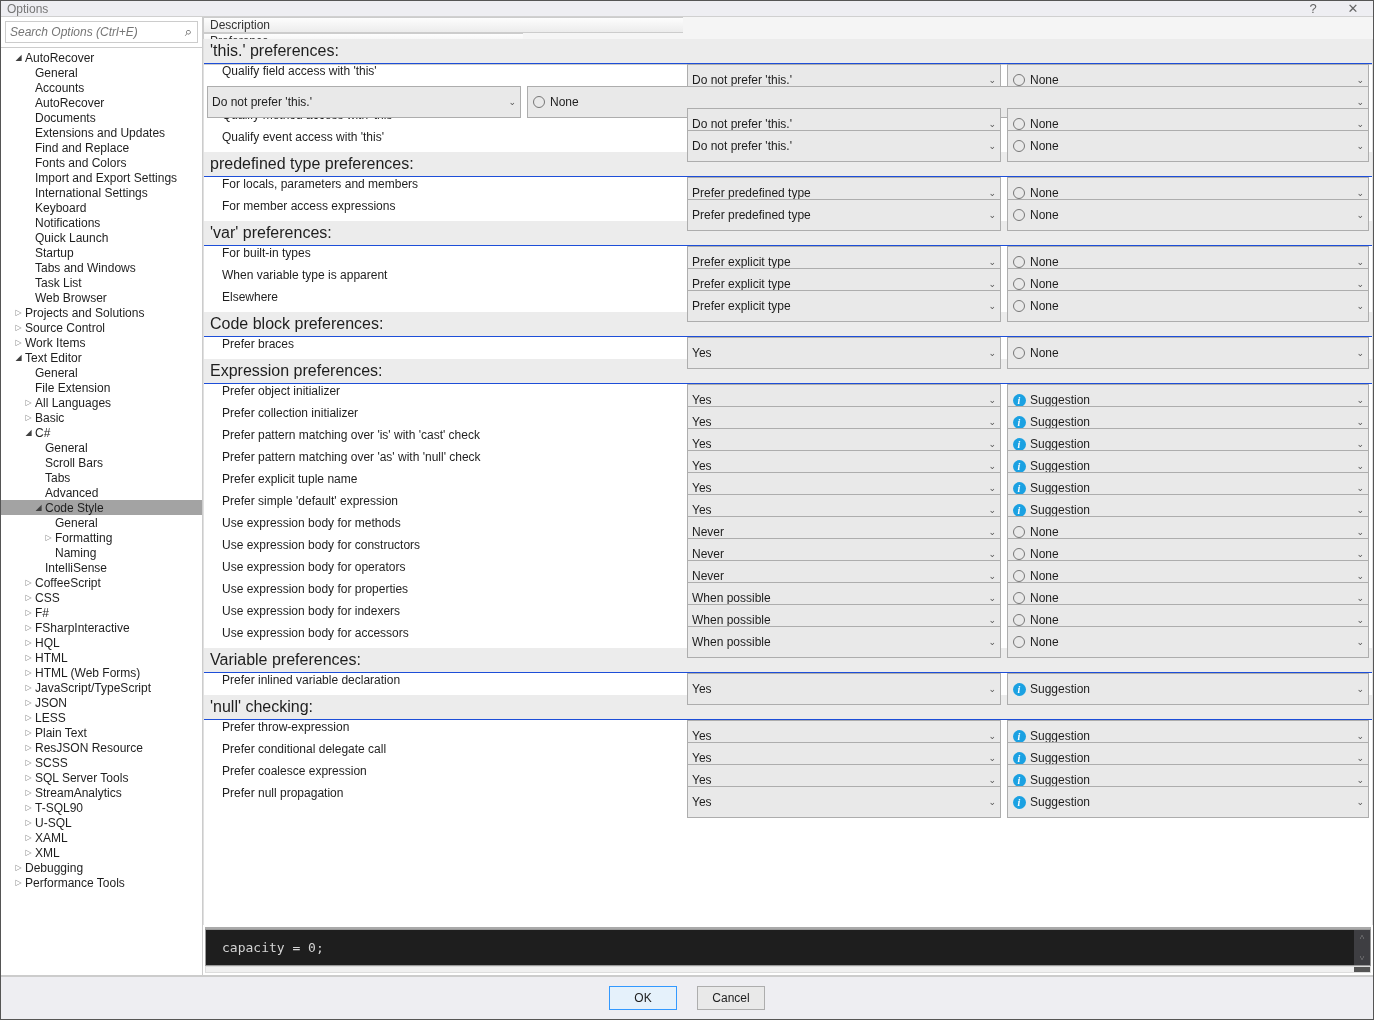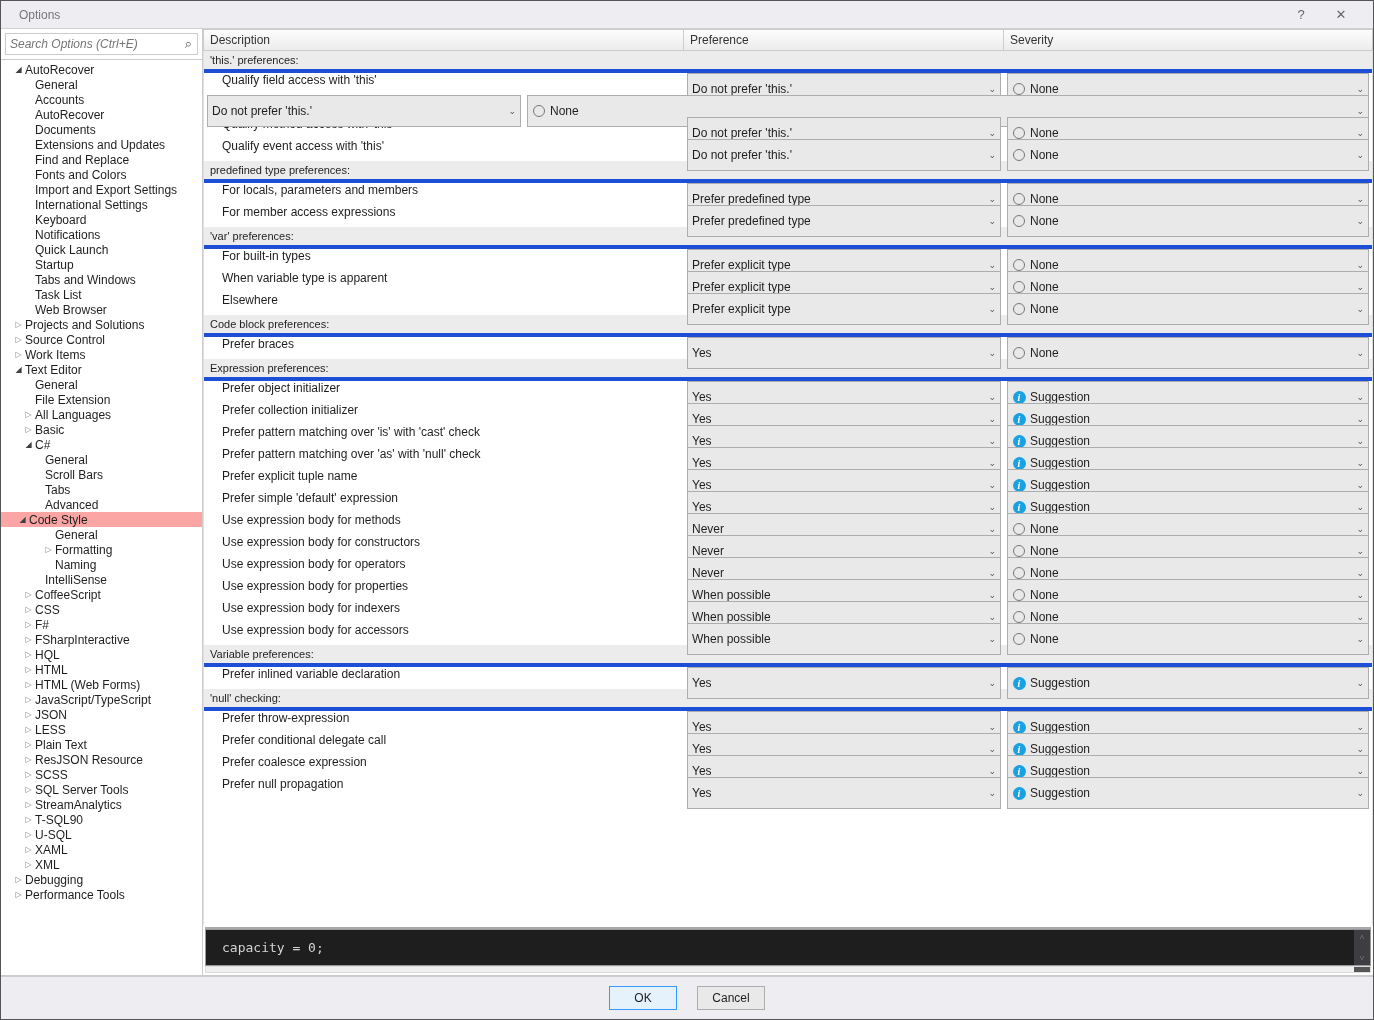--- a/index.html
+++ b/index.html
@@ -1,43 +1,43 @@
 <!DOCTYPE html>
 <html><head>
 <meta charset="utf-8">
 <style>
 * { box-sizing: border-box; margin: 0; padding: 0; }
 body { font-family: "Segoe UI", Tahoma, sans-serif; font-size: 12px; background: #fff; color: #1e1e1e; overflow: hidden; }
 .window { width: 1374px; height: 1020px; border: 1px solid #555; display: flex; flex-direction: column; background: #f0f0f0; }
-.titlebar { display:flex; align-items:center; justify-content:space-between; height:28px; padding: 0 18px; background:#eeeef2; border-bottom:1px solid #d0d0d0; color:#777; }
+.titlebar { display:flex; align-items:center; justify-content:space-between; height:16px; padding: 0 6px; background:#eeeef2; border-bottom:1px solid #d0d0d0; color:#777; }
 .titlebar .tb-right { display:flex; gap:12px; align-items:center; }
 .titlebar .tb-btn { width:28px; text-align:center; color:#666; font-size:13px; }
 .body { flex:1; display:flex; min-height:0; }
 .sidebar { width:202px; display:flex; flex-direction:column; border-right:1px solid #ccc; background:#fff; }
 .search-wrap { position:relative; padding:4px; border-bottom:1px solid #ccc; }
 .search { width:100%; height:22px; border:1px solid #ccc; padding:2px 22px 2px 4px; font-size:12px; font-style:italic; color:#7f1d1d; }
 .search-icon { position:absolute; right:10px; top:7px; color:#555; font-size:13px; }
 .tree { flex:1; overflow-y:auto; overflow-x:hidden; padding:2px 0; }
 .tree::-webkit-scrollbar { width:16px; }
 .tree::-webkit-scrollbar-track { background:#f0f0f0; }
 .tree::-webkit-scrollbar-thumb { background:#c2c3c9; border:3px solid #f0f0f0; }
 .tree-item { display:flex; align-items:center; height:15px; padding:0 2px; cursor:default; white-space:nowrap; color:#1e1e1e; }
 .tree-item .exp { width:11px; height:11px; display:inline-flex; align-items:center; justify-content:center; font-size:10px; color:#646464; margin-right:1px; }
 .tree-item .exp.expanded::before { content:"◢"; font-size:8px; color:#404040;}
 .tree-item .exp.collapsed::before { content:"▷"; font-size:8px; color:#888;}
-.tree-item.selected { background:#fca5a5;padding-left:16px; }
+.tree-item.selected { background:#a3a3a3; }
 .ind1{padding-left:12px}.ind2{padding-left:22px}.ind3{padding-left:32px}.ind4{padding-left:42px}
 
 .main { flex:1; display:flex; flex-direction:column; min-width:0; background:#fff; }
-.grid-header { display:flex; height:22px; align-items:stretch; background:#f5f5f5; }
+.grid-header { display:flex; height:22px; align-items:stretch; background:#f5f5f5;flex-direction:column; }
 .gh { border:1px solid #ccc; border-right:none; display:flex; align-items:center; padding:0 6px; color:#333; background: linear-gradient(#fdfdfd,#ececec);}
 .gh:last-child{border-right:1px solid #ccc;}
 .gh.desc{width:480px}.gh.pref{width:320px}.gh.sev{flex:1}
 .grid-body { flex:1; overflow-y:auto; border-left:1px solid #e0e0e0; border-right:1px solid #e0e0e0; }
-.group-row { background:#ececec; padding: 3px 6px; font-size:11px; border-bottom:4px solid #1d4ed8; }
+.group-row { background:#ececec; padding: 3px 6px; font-size:16px; border-bottom:1px solid #1d4ed8; }
 .data-row { display:flex; align-items:flex-start; height:22px; }
 .cell-desc { width:480px; padding-left:18px; }
 .cell-pref { width:320px; padding:0 3px; }
 .cell-sev { flex:1; padding:0 3px; }
 .combo { width:100%; height:32px; border:1px solid #adadad; background:#e9e9e9; display:flex; align-items:center; padding:0 4px; position:relative; }
 .combo .txt { flex:1; }
 .combo .arrow { font-size:9px; color:#555; }
 .combo .icon { width:14px; height:14px; margin-right:4px; display:inline-flex; align-items:center; justify-content:center; }
 .icon-none { width:12px; height:12px; border:1.5px solid #777; border-radius:50%; }
 .icon-sugg { width:13px; height:13px; background:#1ba1e2; border-radius:50%; color:#fff; display:flex; align-items:center; justify-content:center; font-size:10px; font-weight:bold; font-family:Georgia,serif; font-style:italic; }

